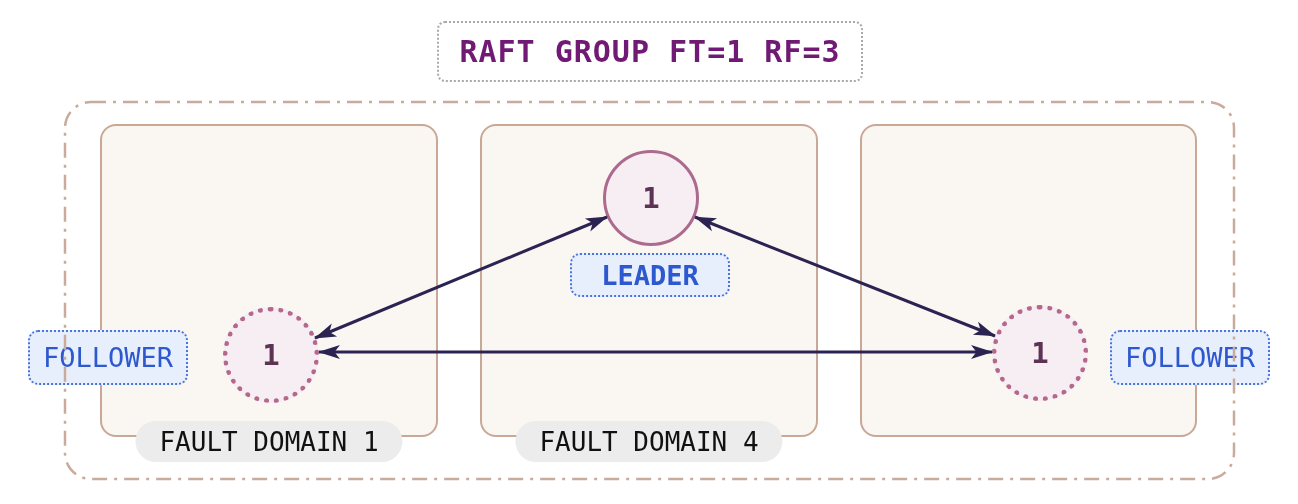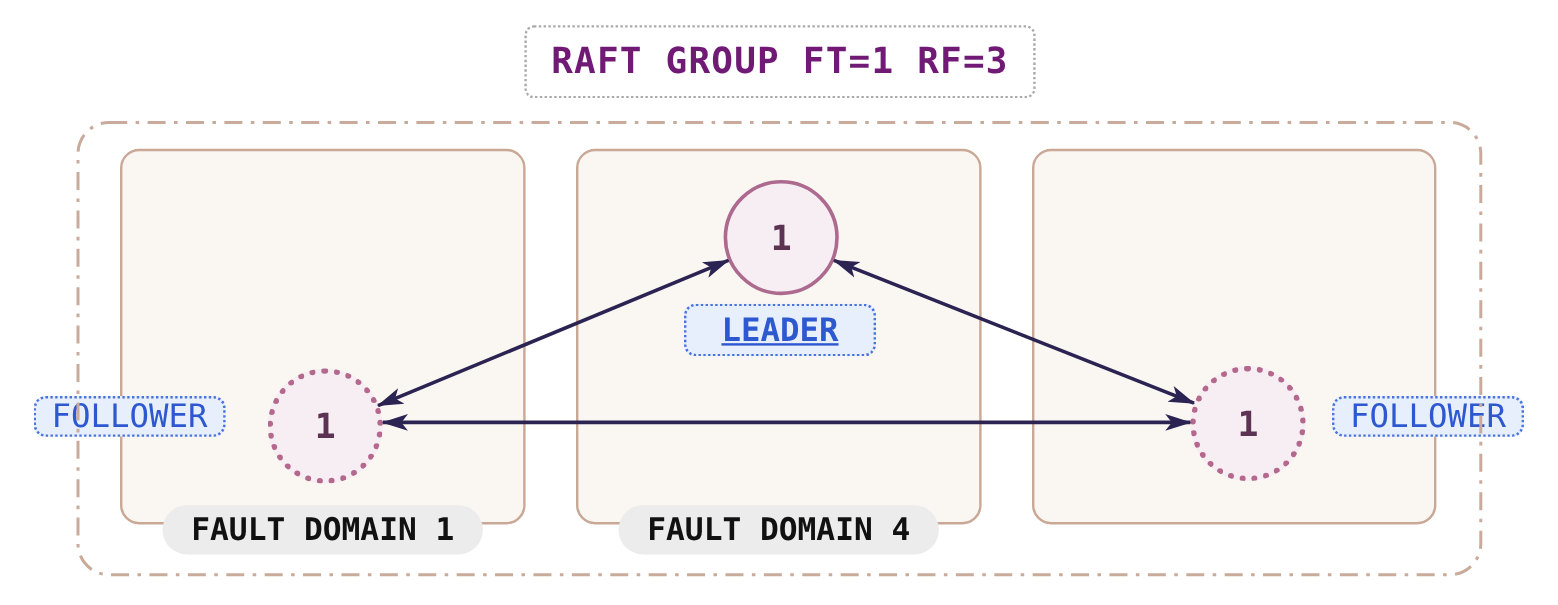--- a/index.html
+++ b/index.html
@@ -45,21 +45,21 @@
   .fd3 { left: 860px; width: 337px; }
 
   
   .pill {
     position: absolute;
     top: 421px; height: 41px;
     padding: 0 24px;
     background: #ececec;
     border-radius: 21px;
     display: flex; align-items: center; justify-content: center;
-    font-size: 26px; font-weight: bold; color: #111111;
+    font-size: 26px; font-weight: normal; color: #111111;
     white-space: nowrap;
     transform: translateX(-50%);
   }
   .pill1 { left: 269px; }
   .pill2 { left: 649px; }
   .pill3 { left: 1033px; }
 
   
   .node {
     position: absolute;
@@ -70,30 +70,30 @@
     font-size: 29px; font-weight: bold; color: #5c3353;
   }
   .node.leader   { border: 3px solid #ad6a8f; left: 603px; top: 150px; }
   .node.follower { border: 5px dotted #b4688d; }
   .node.f1 { left: 223px; top: 307px; }
   .node.f3 { left: 992px; top: 305px; }
 
   
   .badge {
     position: absolute;
-    width: 160px; height: 34px;
+    width: 160px; height: 55px;
     background: #e8effc;
     border: 2px dotted #4a74dd;
     border-radius: 10px;
     display: flex; align-items: center; justify-content: center;
     font-size: 27px; color: #2d58cf;
     white-space: nowrap;
     transform: translateX(-50%);
   }
-  .leader-badge   { left: 650px;  top: 253px; font-weight: bold; height: 44px; text-decoration: underline; }
+  .leader-badge   { left: 650px;  top: 253px; font-weight: bold; height: 44px; }
   .follower-badge-left  { left: 108px;  top: 330px; }
   .follower-badge-right { left: 1190px; top: 330px; }
 
   
   .overlay {
     position: absolute;
     left: 0; top: 0;
     width: 1298px; height: 504px;
     pointer-events: none;
   }

